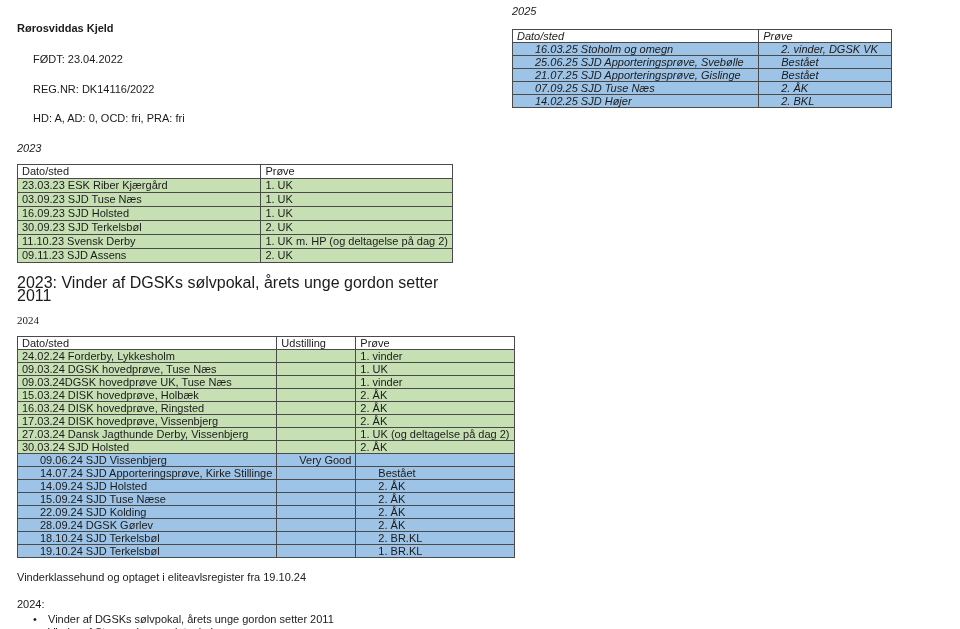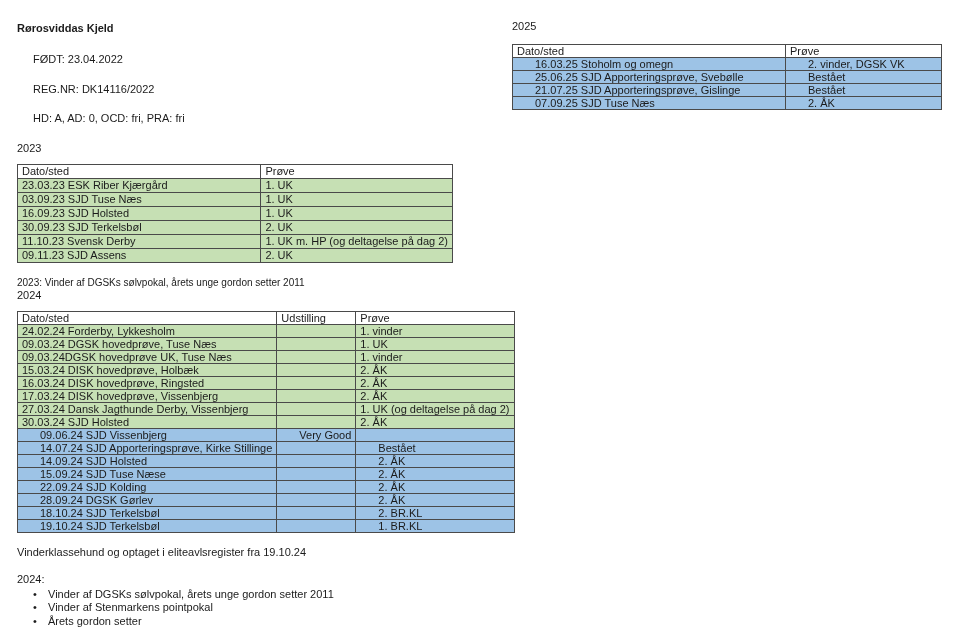--- a/index.html
+++ b/index.html
@@ -5,30 +5,30 @@
   html,body{margin:0;padding:0;background:#fff;}
   #doc{
     position:relative;
     width:960px;height:629px;
     background:#ffffff;
     font-family:"Liberation Sans", sans-serif;
     color:#1b1b1b;
     overflow:hidden;
   }
   .left-col{position:absolute;left:17px;top:20px;width:436px;}
-  .right-col{position:absolute;left:512px;top:20px;width:430px;}
+  .right-col{position:absolute;left:512px;top:5px;width:380px;font-style:italic;}
 
   .dog-title{font-size:11px;font-weight:700;margin:0 0 5px 0;line-height:17px;}
   .meta-line{font-size:11px;line-height:13.5px;margin:16px;}
   .year-label{font-size:11px;line-height:13px;margin:0;}
 
-  .lbl-2023{margin-top:15px;}
+  .lbl-2023{margin-top:15px;font-style:italic;}
   .tbl-2023{margin-top:9px;}
-  .note-2023{font-size:10px;line-height:13px;margin:13px 0 0 0;}
-  .lbl-2024{}
+  .note-2023{font-size:16px;line-height:13px;margin:13px 0 0 0;}
+  .lbl-2024{margin-top:12px;font-family:Liberation Serif, serif;}
   .tbl-2024{margin-top:9px;}
   .note-2024{font-size:11px;line-height:13px;margin:13px 0 0 0;}
   .lbl-awards{margin-top:14px;}
   .tbl-2025{margin-top:11px;}
 
   table{border-collapse:collapse;table-layout:fixed;}
   th,td{
     border:1px solid #4a4a4a;
     font-size:11px;
     font-weight:normal;
@@ -250,18 +250,22 @@
             <td>Bestået</td>
           </tr>
           <tr class="bg-blue">
             <td>21.07.25 SJD Apporteringsprøve, Gislinge</td>
             <td>Bestået</td>
           </tr>
           <tr class="bg-blue">
             <td>07.09.25 SJD Tuse Næs</td>
             <td>2. ÅK</td>
           </tr>
+          <tr class="bg-blue">
+            <td>14.02.25 SJD Højer</td>
+            <td>2. BKL</td>
+          </tr>
         </tbody>
       </table>
 
   </div>
 
 </div>
 
 </body></html>

